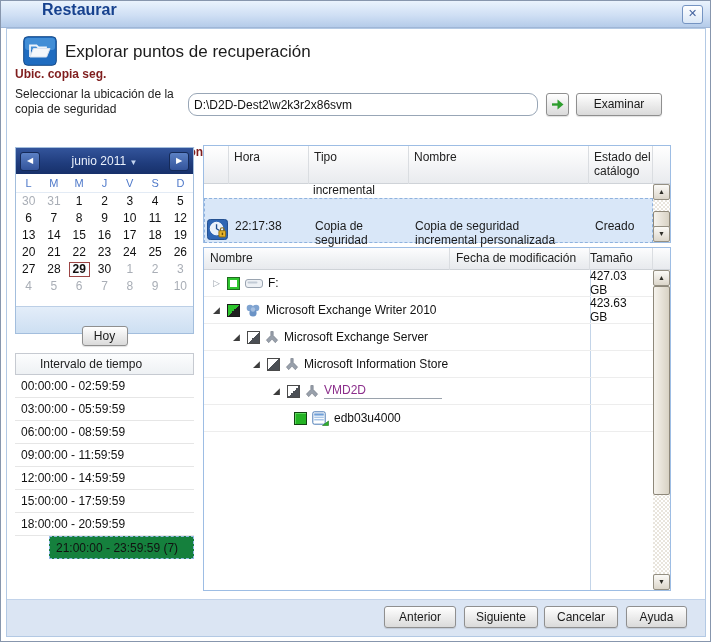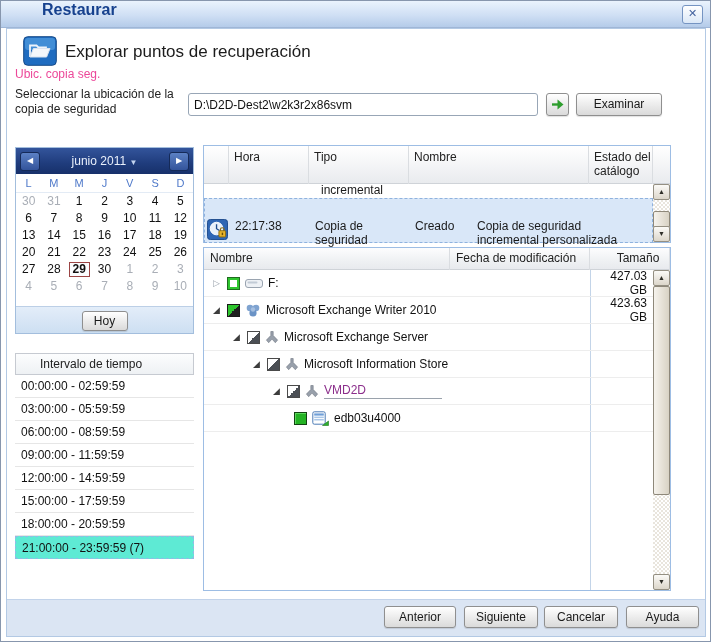--- a/index.html
+++ b/index.html
@@ -17,25 +17,25 @@
     line-height:15px; font-size:11px; color:#44639f; cursor:default;}
 
   
   .frame{position:absolute; left:5px; top:27px; width:700px; height:609px;
     border:1px solid #b3c9e4; box-sizing:border-box; background:#fff;}
 
   
   .hdr-icon{position:absolute; left:22px; top:35px; width:34px; height:30px;}
   .page-title{position:absolute; left:64px; top:41px; font-size:17px; color:#1c1c1c;}
 
-  .section-title{position:absolute; font-weight:normal; font-size:12px; color:#ec4899;}
+  .section-title{position:absolute; font-weight:bold; font-size:12px; color:#7f1d1d;}
   .sel-label{position:absolute; left:14px; top:86px; width:172px; line-height:15px; color:#222;}
 
   .path-input{position:absolute; left:187px; top:92px; width:350px; height:23px; box-sizing:border-box;
-    border:1px solid #98a6b6; border-radius:3px; padding:0 5px; font-size:12px;
+    border:1px solid #98a6b6; border-radius:9px; padding:0 5px; font-size:12px;
     font-family:"Liberation Sans",sans-serif; color:#111; background:#fff;}
   .btn{background:linear-gradient(180deg,#ffffff,#f0f0f0 40%,#dadada);
     border:1px solid #8f8f8f; border-radius:3px; font-size:12px; color:#1a1a1a;
     text-align:center; box-sizing:border-box; box-shadow:0 1px 1px rgba(0,0,0,.12); cursor:default;}
   .go-btn{position:absolute; left:545px; top:92px; width:23px; height:23px; padding-top:4px;}
   .browse-btn{position:absolute; left:575px; top:92px; width:86px; height:23px; line-height:21px;}
 
   
   .calendar{position:absolute; left:14px; top:146px; width:179px; height:187px;
     border:1px solid #a3bedd; box-sizing:border-box; background:#fff;}
@@ -49,38 +49,38 @@
   .cal-weekdays,.cal-week{display:grid; grid-template-columns:repeat(7,1fr);}
   .cal-weekdays{height:18px; line-height:18px; color:#4f79c9; border-bottom:1px solid #e3ebf5;}
   .cal-weekdays span{text-align:center; font-size:11px;}
   .cal-week{height:17px; line-height:17px;}
   .cal-day{text-align:center; font-size:12px; color:#111;}
   .cal-day.muted{color:#a9aeb6;}
   .cal-day.selected span{display:inline-block; border:1px solid #9b4444; background:#fbfdff;
     font-weight:bold; line-height:13px; padding:0 3px; margin-top:1px;}
   .cal-today-strip{position:absolute; left:0; right:0; bottom:0; height:26px;
     background:linear-gradient(180deg,#e3edf9,#cddff2); border-top:1px solid #bccfe6; text-align:center;}
-  .today-btn{display:inline-block; width:46px; height:20px; line-height:18px; margin-top:4px;}
+  .today-btn{display:inline-block; width:46px; height:20px; line-height:18px; margin-top:19px;}
 
   
   .timelist{position:absolute; left:14px; top:352px; width:179px;}
   .tl-head{height:22px; line-height:21px; padding-left:24px; box-sizing:border-box;
     background:linear-gradient(180deg,#fcfdfe,#eef1f4); border:1px solid #c6cad1; color:#222;}
   .tl-row{height:23px; line-height:22px; padding-left:6px; box-sizing:border-box;
     border-bottom:1px solid #e6e6e6; background:#fff; color:#111;}
-  .tl-row.selected{background:#5eead4; border:1px dashed #93b9e6;}
+  .tl-row.selected{background:#15803d; border:1px dashed #93b9e6;margin-left:34px;}
 
   
   .rp-table{position:absolute; left:202px; top:144px; width:468px; height:98px;
     border:1px solid #9dbde4; box-sizing:border-box; background:#fff;}
   .rp-head{position:absolute; left:0; top:0; width:100%; height:38px;
     background:linear-gradient(180deg,#ffffff,#f3f4f6 55%,#e9ebee); border-bottom:1px solid #cfd3d8; box-sizing:border-box;}
   .rp-h-cell{position:absolute; top:0; height:38px; box-sizing:border-box; padding:4px 0 0 5px;
     border-right:1px solid #dadde1; color:#222; line-height:14px;}
-  .rp-partial{position:absolute; left:8px; top:38px; width:449px; height:14px;
+  .rp-partial{position:absolute; left:0; top:38px; width:449px; height:14px;
     border-bottom:1px solid #e4e4e4; overflow:hidden;}
   .rp-partial span{position:absolute; left:109px; top:0; line-height:13px;}
   .rp-selected{position:absolute; left:0; top:52px; width:449px; height:45px;
     background:#d9e7f8; border:1px dashed #8fb2de; box-sizing:border-box; display:flex;}
   .rp-cell{padding-top:20px; line-height:14px; box-sizing:border-box;}
 
   
   .tree{position:absolute; left:202px; top:246px; width:468px; height:344px;
     border:1px solid #9dbde4; box-sizing:border-box; background:#fff;}
   .tree-head{position:absolute; left:0; top:0; width:100%; height:22px;
@@ -96,21 +96,21 @@
   .expander.expanded{color:#3d3d3d;}
   .cb{width:13px; height:13px; flex:none; display:inline-block; box-sizing:border-box; margin-left:4px;}
   .cb-green-border{border:1px solid #1e6b1e; box-shadow:inset 0 0 0 2px #2ec52e; background:#fff;}
   .cb-green-mixed{border:1px solid #1a1a1a; background:linear-gradient(135deg,#2ec52e 50%,#1f1f1f 50%);}
   .cb-gray-mixed{border:1px solid #4a4a4a; background:linear-gradient(135deg,#ffffff 50%,#4b4f55 50%);}
   .cb-green-full{border:1px solid #114411; background:#24b324; box-shadow:inset 1px 1px 0 #5cd65c;}
   .tree-icon{margin-left:5px; flex:none; display:inline-flex; align-items:center;}
   .tree-label{margin-left:5px; white-space:nowrap; color:#111;}
   .tree-label.edit{color:#8b2e8b; display:inline-block; width:118px;
     border-bottom:1px solid #9aa2ac; padding-bottom:1px;}
-  .tree-size{position:absolute; left:386px; width:57px; text-align:right; color:#111;}
+  .tree-size{position:absolute; left:386px; width:57px; text-align:left; color:#111;}
 
   
   .sb{position:absolute; box-sizing:border-box;
     background-image:conic-gradient(#ffffff 0 25%, #e9e5dd 0 50%, #ffffff 0 75%, #e9e5dd 0);
     background-size:4px 4px;}
   .sb-btn{position:absolute; left:0; width:100%; height:16px;
     background:linear-gradient(180deg,#fbfaf7,#dcd6ca); border:1px solid #948f82; border-radius:2px;
     color:#2e2e28; font-size:7px; text-align:center; line-height:14px; box-sizing:border-box;}
   .sb-thumb{position:absolute; left:0; width:100%;
     background:linear-gradient(90deg,#f6f3ed,#d8d2c4); border:1px solid #8e887a; border-radius:2px; box-sizing:border-box;}
@@ -275,35 +275,35 @@
             <circle cx="10" cy="10" r="6.6" fill="#e8f0fa" stroke="#ffffff"></circle>
             <path d="M10 5.5 V10.2 L13 12" stroke="#1d4a8c" stroke-width="1.4" fill="none"></path>
             <path d="M14 12.5 v-1.3 a2 2 0 0 1 4 0 v1.3" fill="none" stroke="#8a6a10" stroke-width="1.2"></path>
             <rect x="12.5" y="12.3" width="7" height="6.5" rx="1" fill="#e8b32a" stroke="#8a6a10"></rect>
             <rect x="15.4" y="14.3" width="1.5" height="2.6" fill="#6a4f0a"></rect>
           </svg>
         </span>
       </div>
       <div class="rp-cell" style="width:80px; padding-left:5px;">22:17:38</div>
       <div class="rp-cell" style="width:100px; padding-left:5px; padding-right:10px;">Copia de seguridad completa</div>
+      <div class="rp-cell" style="width:180px; padding-left:5px; padding-right:8px;">Copia de seguridad incremental personalizada</div>
       <div class="rp-cell" style="flex:1; padding-left:5px;">Creado</div>
-      <div class="rp-cell" style="width:180px; padding-left:5px; padding-right:8px;">Copia de seguridad incremental personalizada</div>
     </div>
     <div class="sb" style="left:449px; top:38px; width:17px; bottom:0;">
       <div class="sb-btn" style="top:0;">▲</div>
       <div class="sb-thumb" style="top:27px; height:17px;"></div>
       <div class="sb-btn" style="bottom:0;">▼</div>
     </div>
   </div>
 
   <div class="tree">
     <div class="tree-head">
       <div class="tree-h-cell" style="left:0; width:246px;">Nombre</div>
       <div class="tree-h-cell" style="left:246px; width:140px;">Fecha de modificación</div>
-      <div class="tree-h-cell" style="left:403px; width:63px; text-align:center; padding-left:0;">Tamaño</div>
+      <div class="tree-h-cell" style="left:386px; width:63px; padding-left:0;">Tamaño</div>
     </div>
     <div class="tree-vline"></div>
     <div class="tree-body" id="tree-body">
         <div class="tree-row" style="padding-left: 6px;">
           <span class="expander collapsed">▷</span>
           <span class="cb cb-green-border"></span>
           <span class="tree-icon">
             <svg width="18" height="12" viewBox="0 0 18 12">
               <rect x="0.5" y="2.5" width="17" height="8" rx="2.5" fill="#eef1f5" stroke="#9aa4b0"></rect>
               <rect x="2.5" y="4.5" width="10" height="2" rx="1" fill="#c2cbd6"></rect>
@@ -374,15 +374,15 @@
       <div class="sb-btn" style="top:0;">▲</div>
       <div class="sb-thumb" style="top:16px; height:209px;"></div>
       <div class="sb-btn" style="bottom:0;">▼</div>
     </div>
   </div>
 
   <div class="footer"></div>
   <div class="btn f-btn" style="left:383px; width:72px;">Anterior</div>
   <div class="btn f-btn" style="left:463px; width:74px;">Siguiente</div>
   <div class="btn f-btn" style="left:543px; width:74px;">Cancelar</div>
-  <div class="btn f-btn" style="left:625px; width:73px;">Ayuda</div>
+  <div class="btn f-btn" style="left:625px; width:61px;">Ayuda</div>
 
 </div>
 
 </body></html>

